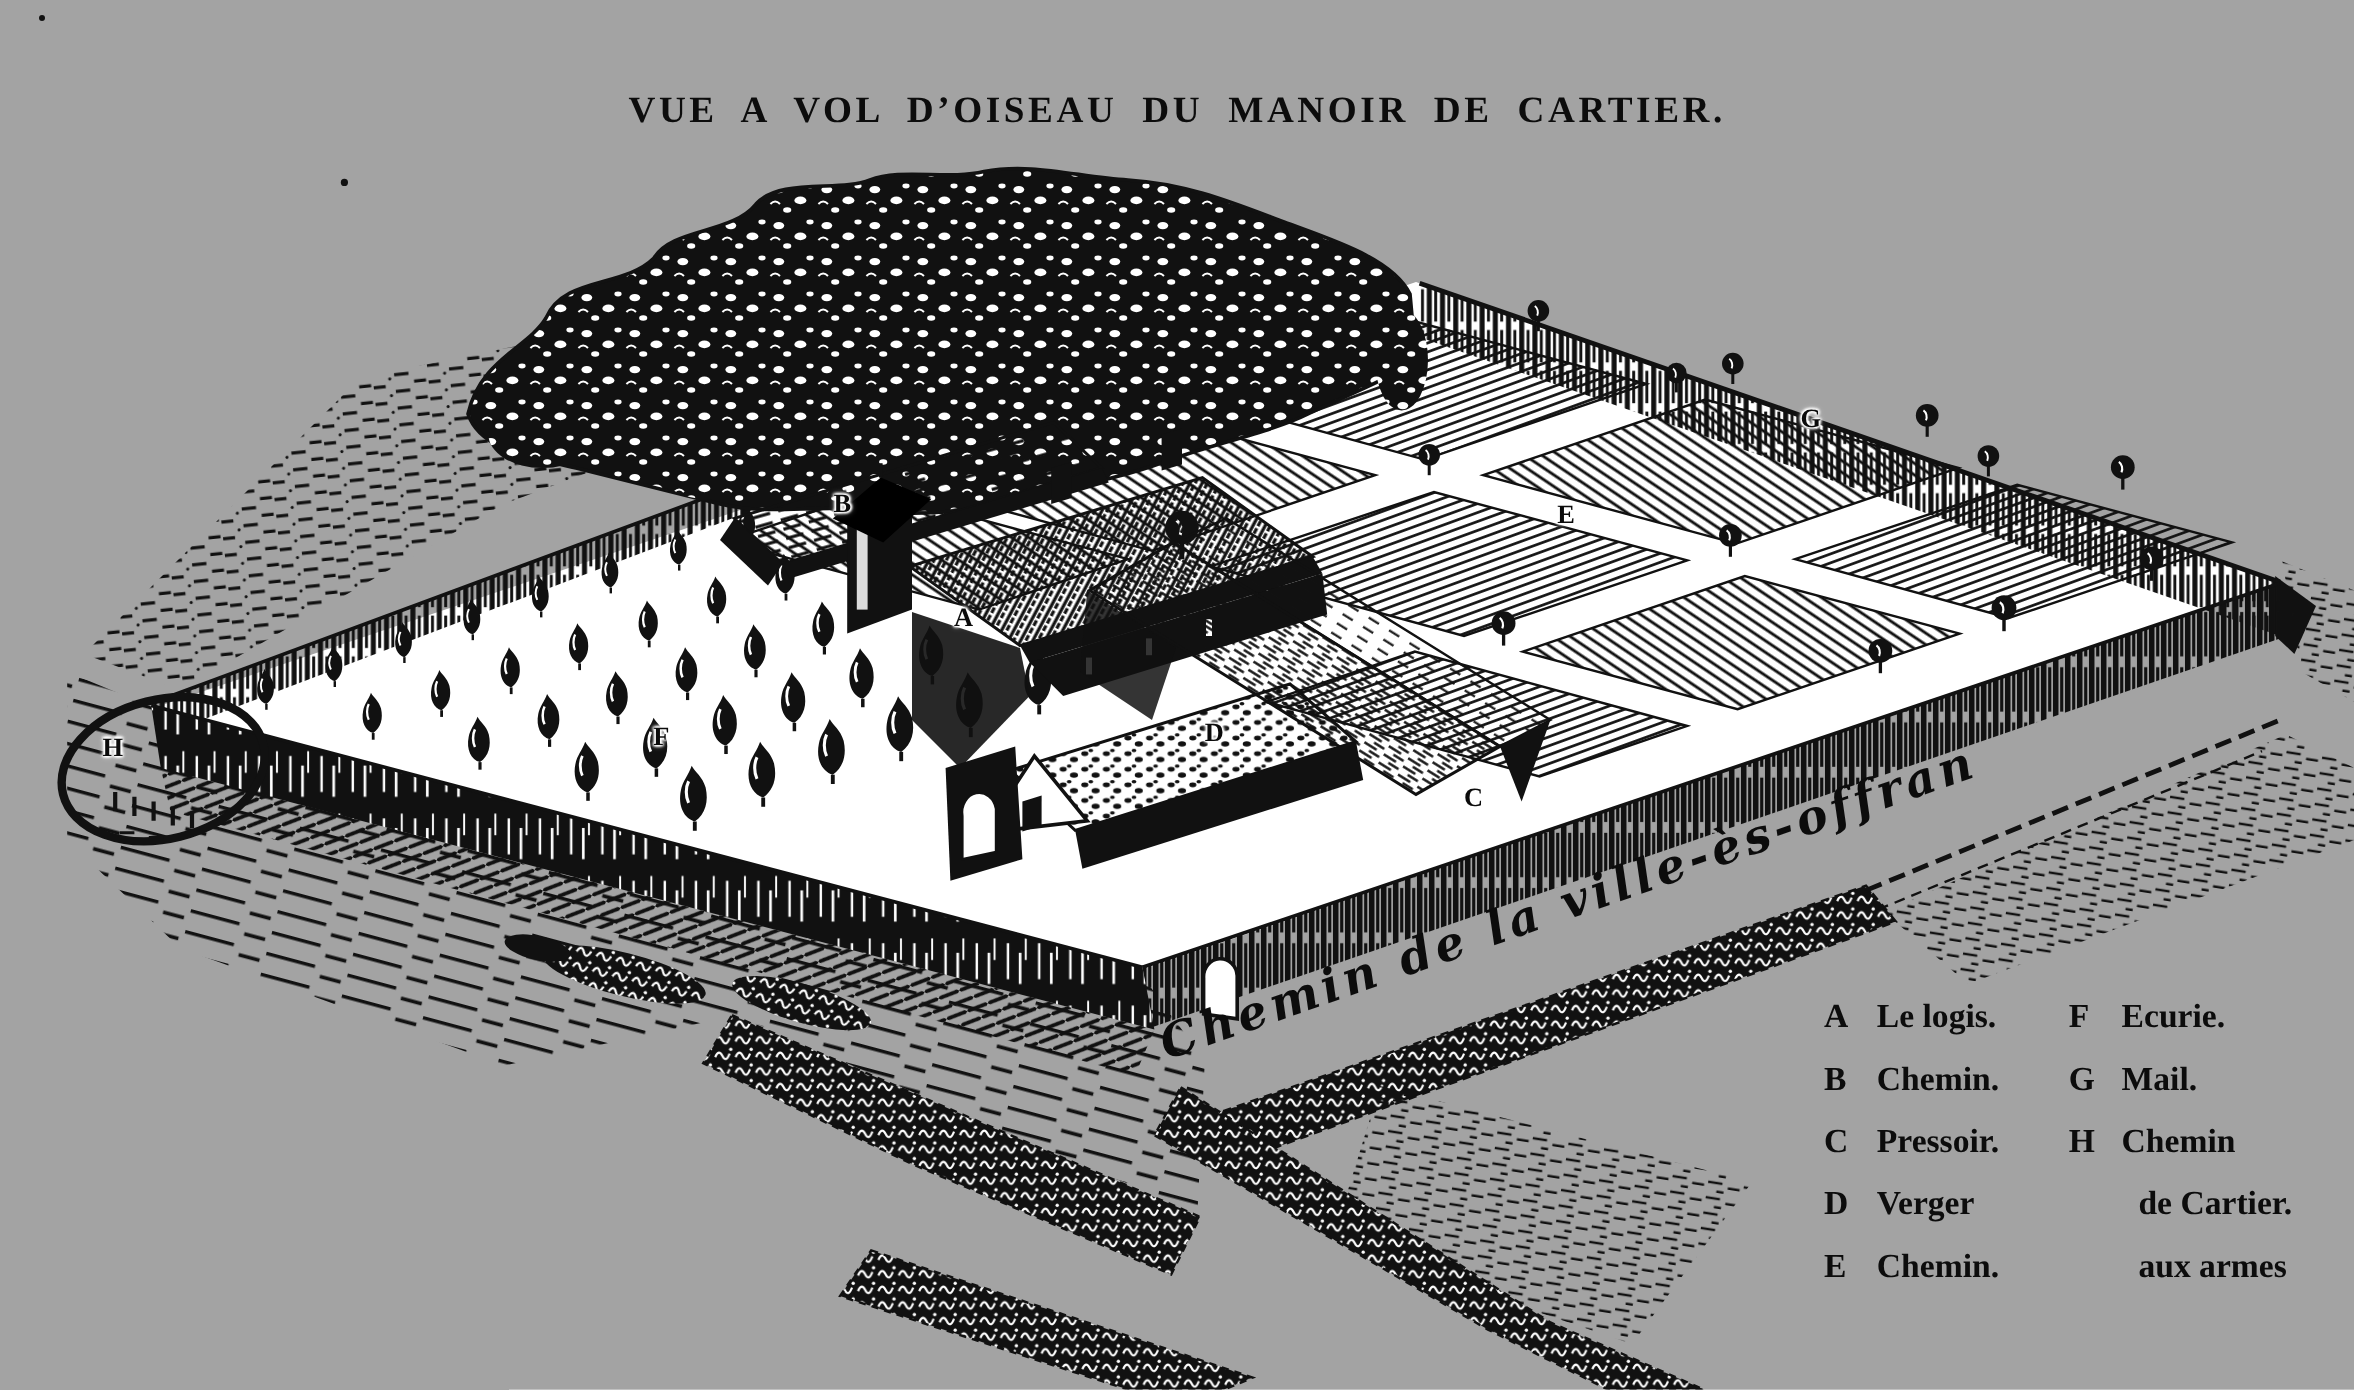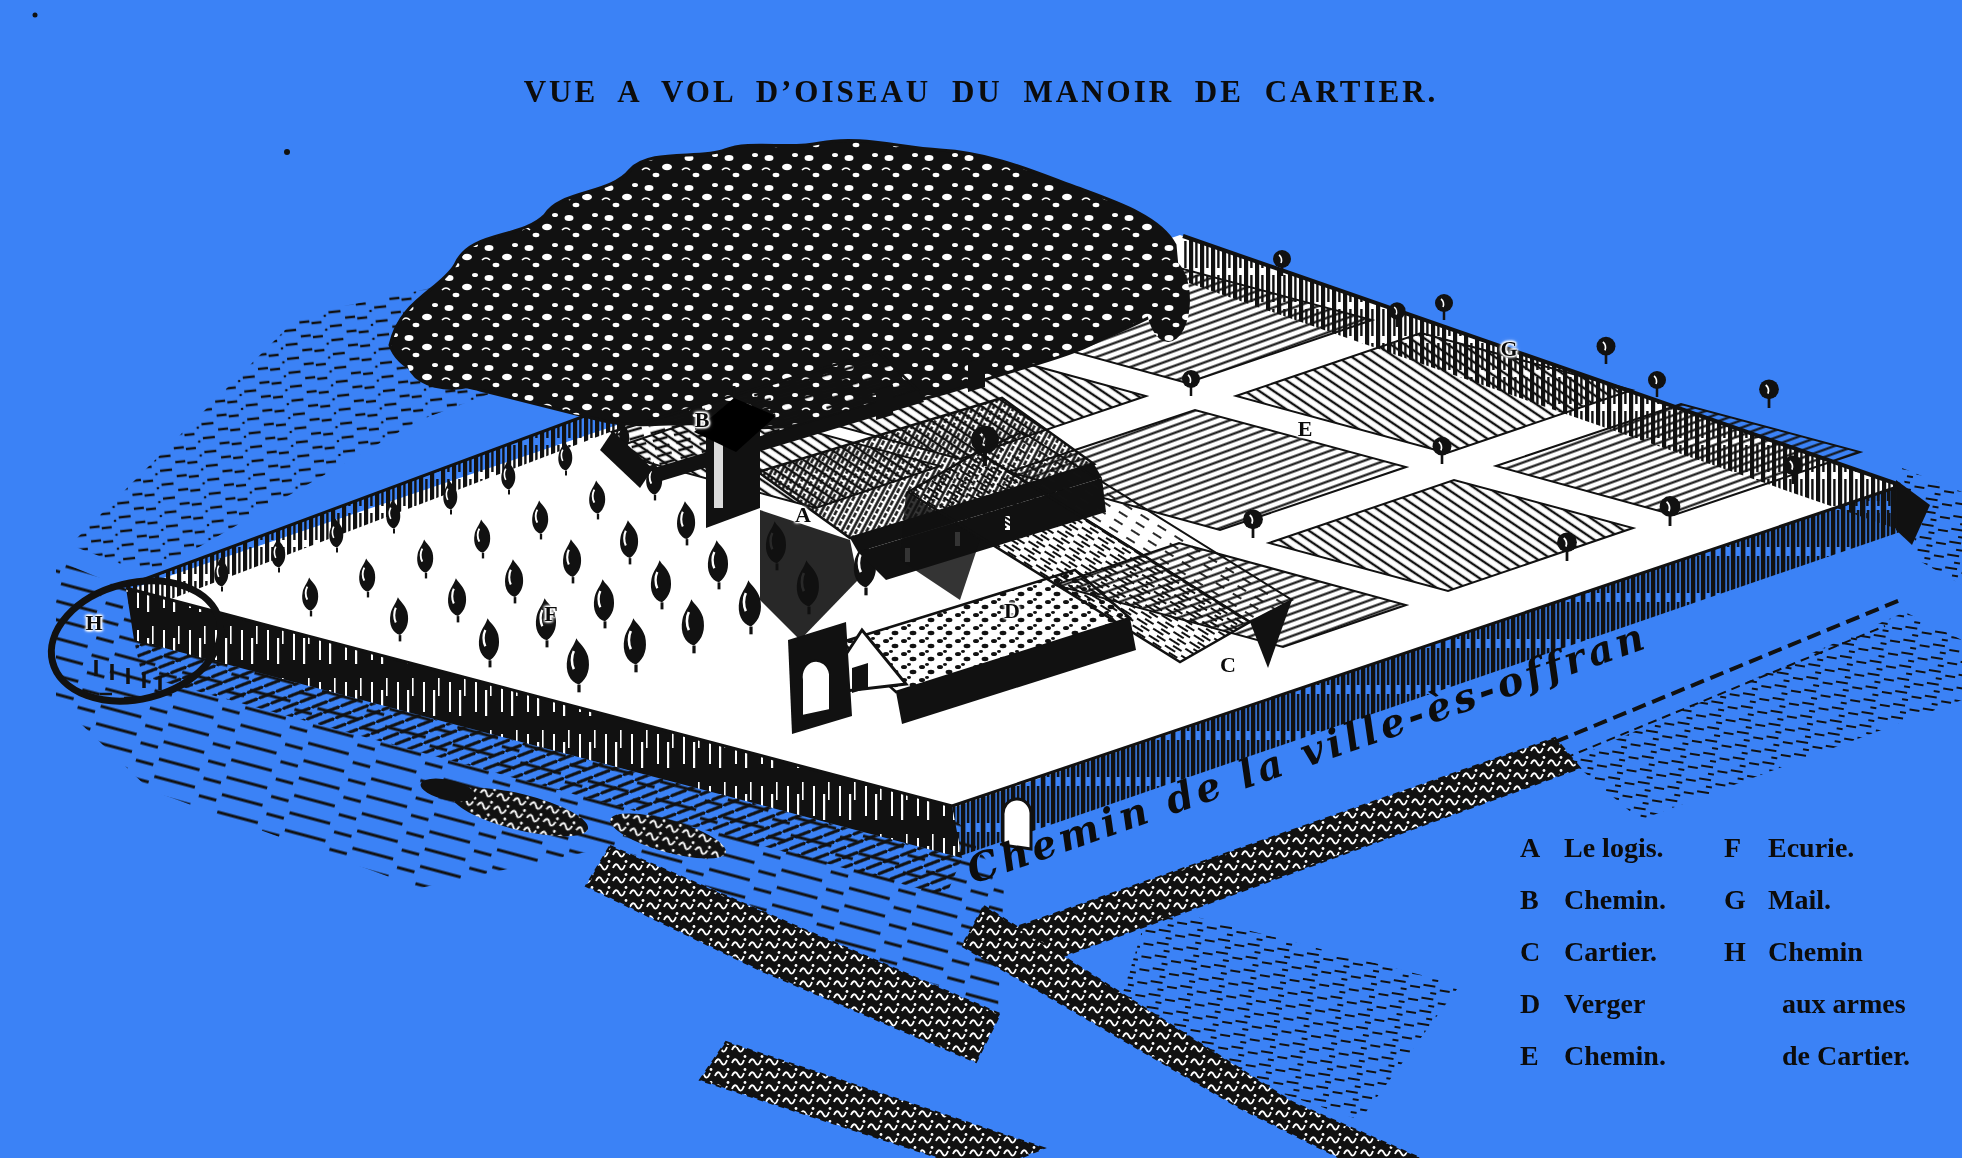--- a/index.html
+++ b/index.html
@@ -1,17 +1,17 @@
 <!DOCTYPE html>
 <html><head>
 <meta charset="utf-8">
 <style>
   html,body{margin:0;padding:0;background:#fff;}
   body{width:1962px;height:1158px;overflow:hidden;font-family:"Liberation Serif",serif;}
-  .page{position:relative;width:1962px;height:1158px;background:#3b82f6;}
+  .page{position:relative;width:1962px;height:1158px;background:#a3a3a3;}
   .page-title{
     position:absolute;left:0;right:0;top:74px;text-align:center;
     font-size:31px;font-weight:bold;color:#0c0c0c;
     letter-spacing:3px;word-spacing:10px;
     font-family:"Liberation Serif",serif;
   }
   svg.engraving{position:absolute;left:0;top:0;}
   .road-label{
     position:absolute;left:968px;top:848px;width:760px;
     transform:rotate(-19.3deg);transform-origin:0 50%;
@@ -287,21 +287,21 @@
         <div class="legend-row">
           <span class="k">A</span>
           <span class="t">Le logis.</span>
         </div>
         <div class="legend-row">
           <span class="k">B</span>
           <span class="t">Chemin.</span>
         </div>
         <div class="legend-row">
           <span class="k">C</span>
-          <span class="t">Cartier.</span>
+          <span class="t">Pressoir.</span>
         </div>
         <div class="legend-row">
           <span class="k">D</span>
           <span class="t">Verger</span>
         </div>
         <div class="legend-row">
           <span class="k">E</span>
           <span class="t">Chemin.</span>
         </div>
       </div>
@@ -310,28 +310,28 @@
           <span class="k">F</span>
           <span class="t">Ecurie.</span>
         </div>
         <div class="legend-row">
           <span class="k">G</span>
           <span class="t">Mail.</span>
         </div>
         <div class="legend-row">
           <span class="k">H</span>
           <span class="t">Chemin</span>
+        </div>
+        <div class="legend-row cont">
+          <span class="k"></span>
+          <span class="t">de Cartier.</span>
         </div>
         <div class="legend-row cont">
           <span class="k"></span>
           <span class="t">aux armes</span>
-        </div>
-        <div class="legend-row cont">
-          <span class="k"></span>
-          <span class="t">de Cartier.</span>
         </div>
       </div>
   </div>
 
   <div id="markers">
       <span class="plan-letter" style="left: 803px; top: 516px;">A</span>
       <span class="plan-letter" style="left: 702px; top: 421px;">B</span>
       <span class="plan-letter" style="left: 1228px; top: 666px;">C</span>
       <span class="plan-letter" style="left: 1012px; top: 612px;">D</span>
       <span class="plan-letter" style="left: 1305px; top: 430px;">E</span>

